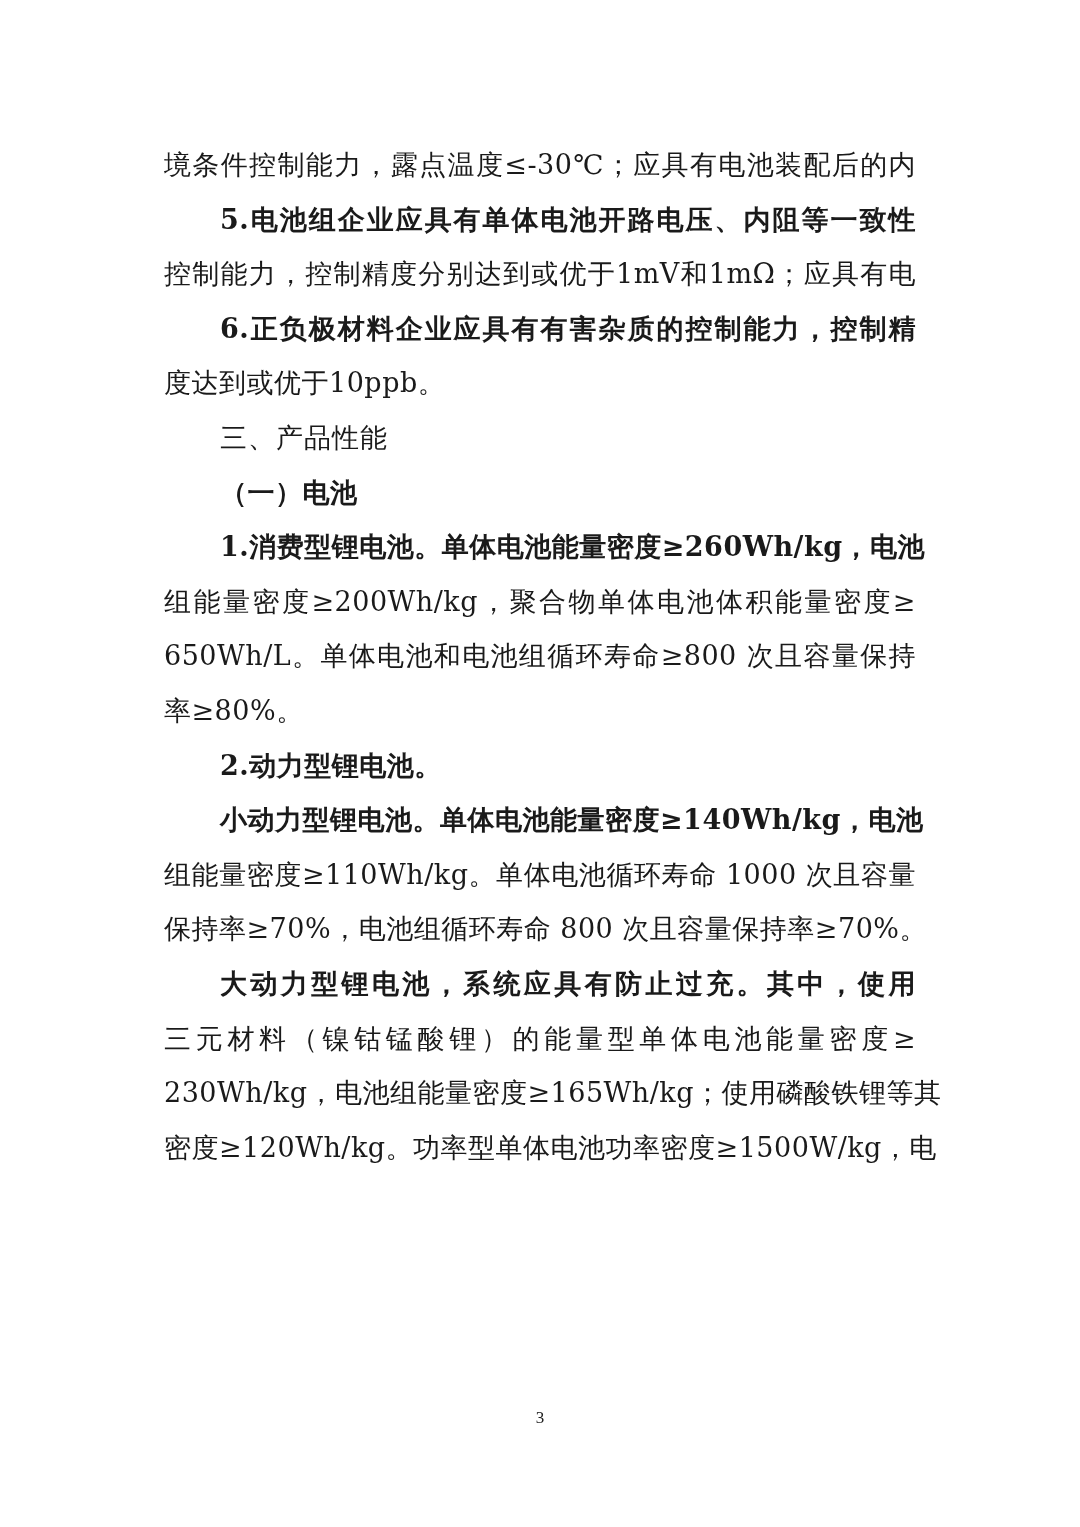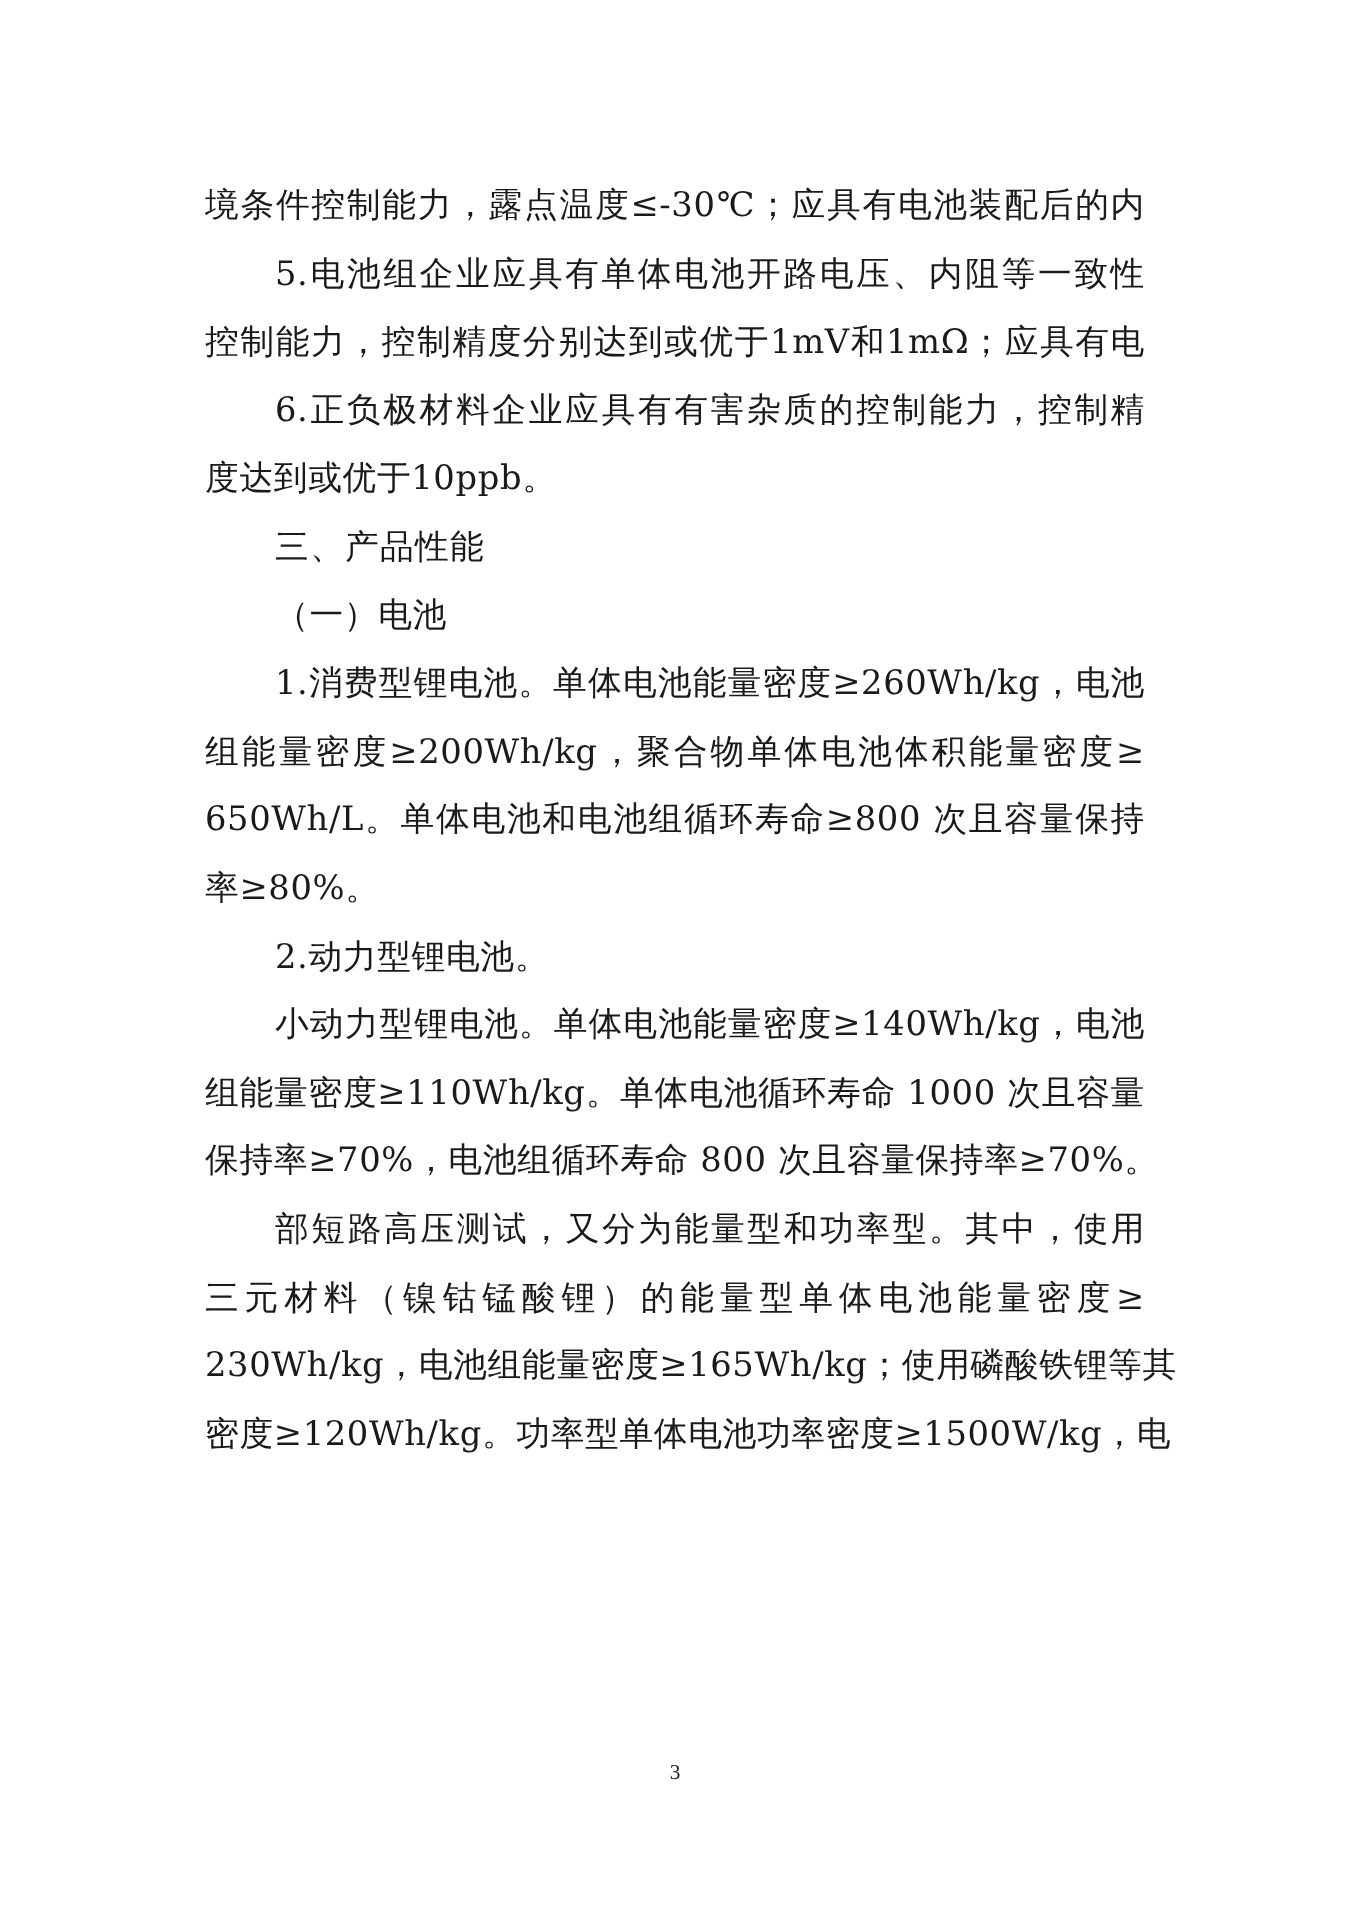--- a/index.html
+++ b/index.html
@@ -36,20 +36,21 @@
       white-space: nowrap;
       text-align: justify;
       text-align-last: justify;
       letter-spacing: 0.5px;
     }
     .line.last {
       text-align-last: left;
     }
     .line.indent {
       padding-left: 56px;
+      font-weight: bold;
     }
     .line.heading {
       font-family: "DejaVu Sans", "Liberation Sans", sans-serif;
       font-weight: normal;
       text-align-last: left;
       letter-spacing: 1px;
     }
     .page-number {
       position: absolute;
       left: 0;
@@ -81,20 +82,20 @@
     <div class="line">组能量密度≥200Wh/kg，聚合物单体电池体积能量密度≥</div>
     <div class="line">650Wh/L。单体电池和电池组循环寿命≥800 次且容量保持</div>
     <div class="line last">率≥80%。</div>
 
     <div class="line indent last">2.动力型锂电池。</div>
 
     <div class="line indent">小动力型锂电池。单体电池能量密度≥140Wh/kg，电池</div>
     <div class="line">组能量密度≥110Wh/kg。单体电池循环寿命 1000 次且容量</div>
     <div class="line">保持率≥70%，电池组循环寿命 800 次且容量保持率≥70%。</div>
 
-    <div class="line indent">部短路高压测试，又分为能量型和功率型。其中，使用</div>
+    <div class="line indent">大动力型锂电池，系统应具有防止过充。其中，使用</div>
     <div class="line">三元材料（镍钴锰酸锂）的能量型单体电池能量密度≥</div>
     <div class="line">230Wh/kg，电池组能量密度≥165Wh/kg；使用磷酸铁锂等其</div>
     <div class="line">密度≥120Wh/kg。功率型单体电池功率密度≥1500W/kg，电</div>
   </div>
 
   <div class="page-number">3</div>
 </div>
 
 </body></html>

